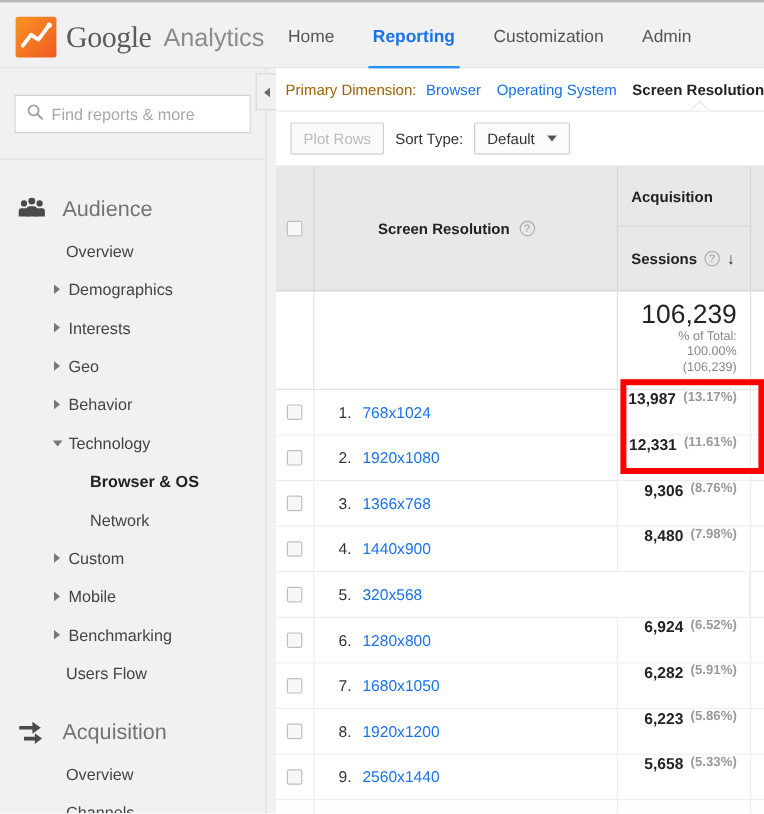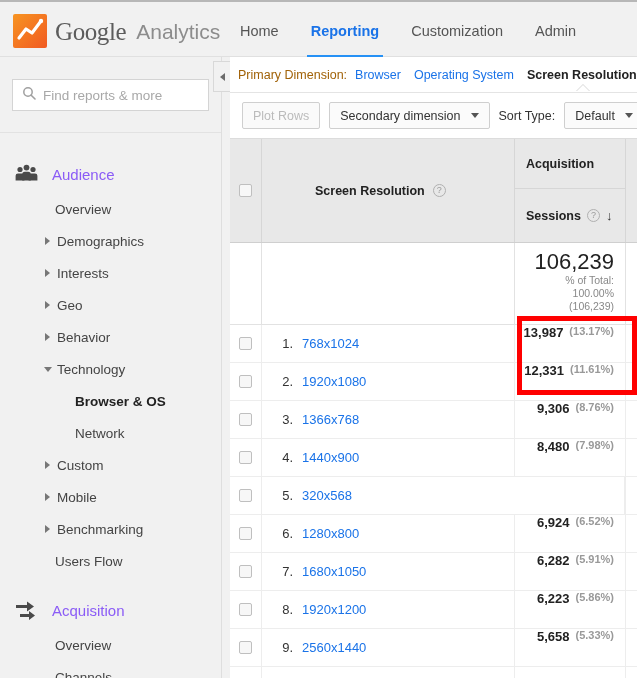--- a/index.html
+++ b/index.html
@@ -138,22 +138,22 @@
     cursor: pointer;
   }
   .nav-section-icon {
     width: 25px; height: 22px;
     flex: none;
     display: flex;
     align-items: center;
     justify-content: center;
   }
   .nav-section-label {
-    font-size: 15px;
-    color: #8b5cf6;
+    font-size: 18px;
+    color: #737373;
   }
 
   .nav-item {
     display: flex;
     align-items: center;
     height: 32px;
     cursor: pointer;
     font-size: 13.5px;
     color: #444444;
     position: relative;
@@ -589,24 +589,20 @@
       <span class="pd-link">Browser</span>
       <span class="pd-link">Operating System</span>
       <span class="pd-link active">Screen Resolution</span>
 
     </div>
 
     <div class="toolbar">
       <div class="btn disabled">
         <span>Plot Rows</span>
       </div>
-      <div class="btn">
-        <span>Secondary dimension</span>
-        <i class="dd-arrow"></i>
-      </div>
       <span class="sort-label">Sort Type:</span>
       <div class="btn">
         <span>Default</span>
         <i class="dd-arrow"></i>
       </div>
     </div>
 
     <div class="tbl">
 
       <div class="thead">

